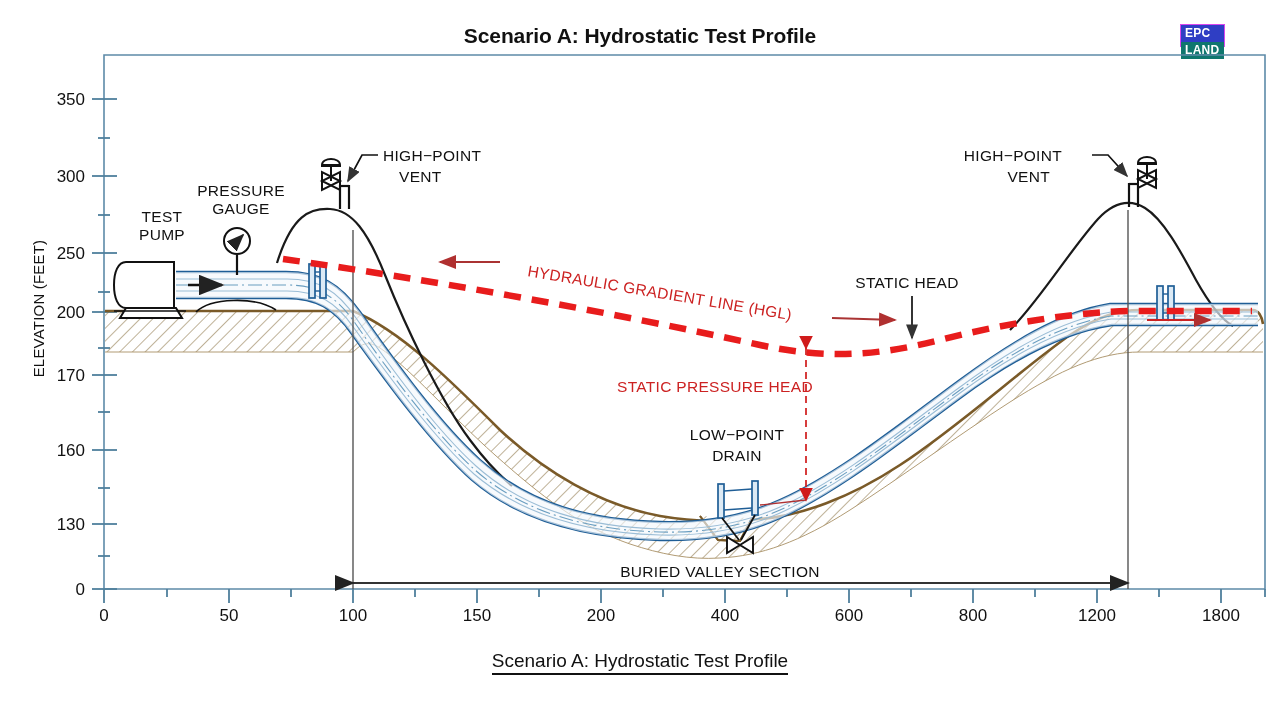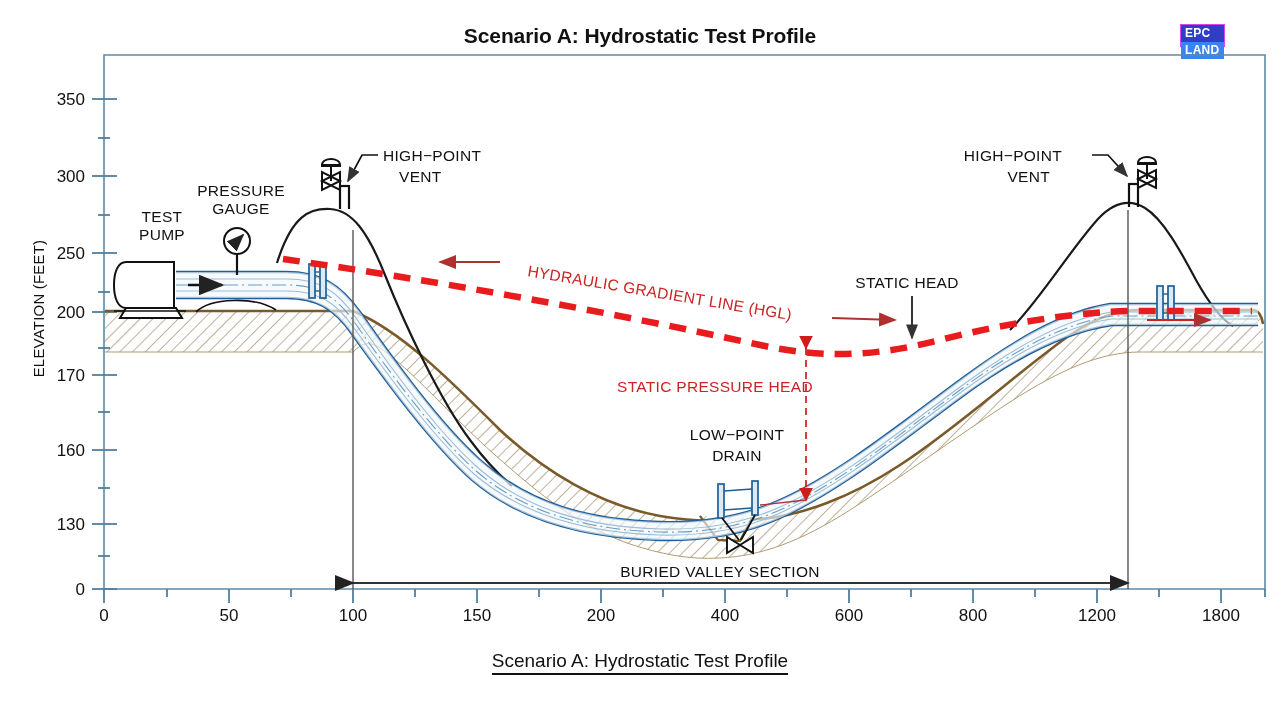--- a/index.html
+++ b/index.html
@@ -39,21 +39,21 @@
     line-height: 17px;
     letter-spacing: 0.3px;
     flex-direction: column;
   }
   #logo .lg-a {
     background: #2f3ec4;
     color: #ffffff;
     padding: 0 4px;
   }
   #logo .lg-b {
-    background: #3b82f6;
+    background: #0f766e;
     color: #ffffff;
     padding: 0 4px;
   }
   #ylabel {
     position: absolute;
     left: -62px; top: 300px;
     width: 200px;
     text-align: center;
     transform: rotate(-90deg);
     font-size: 15px;

